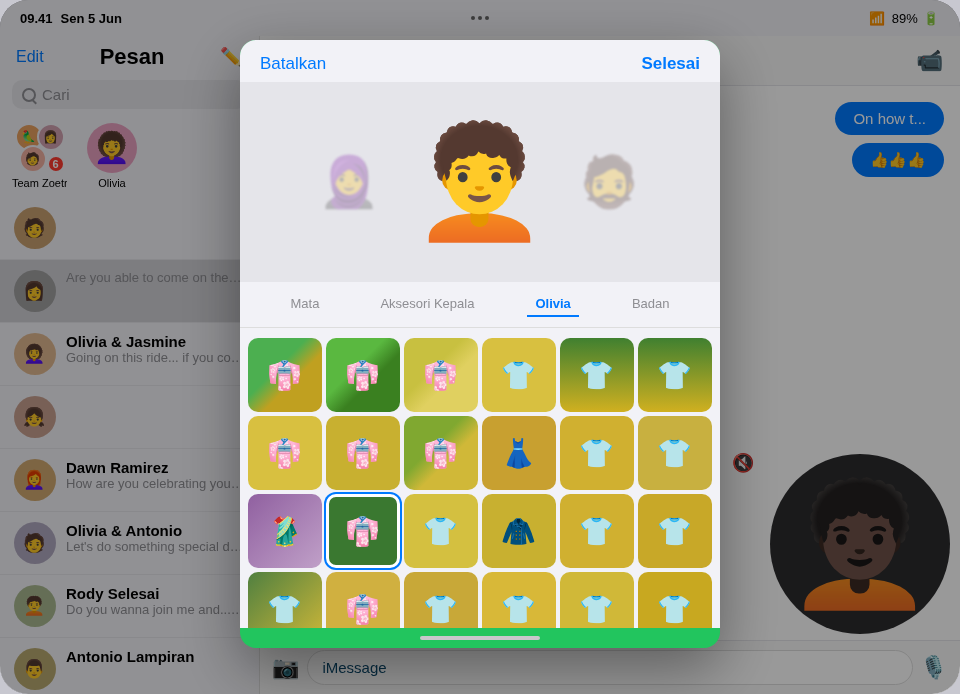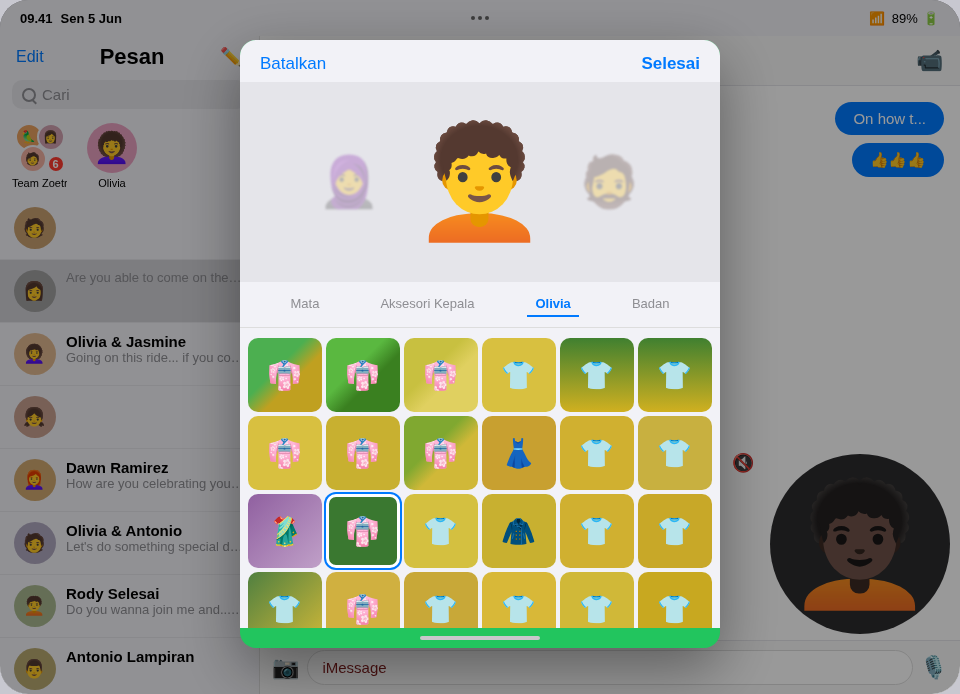--- a/index.html
+++ b/index.html
@@ -582,21 +582,21 @@
 
         <span class="mute-icon" style="position:absolute;right:205px;bottom:220px;">🔇</span>
 
         <div class="memoji-display">
           <span class="memoji-face">🧑🏿‍🦱</span>
         </div>
 
         <div class="chat-input-bar">
           <span style="font-size:22px;color:#007aff;">📷</span>
           <div class="input-field">
-            <span style="color:#7f1d1d;">iMessage</span>
+            <span style="color:#0c4a6e;">iMessage</span>
           </div>
           <span class="mic-icon">🎙️</span>
         </div>
       </div>
     </div>
 
     <div class="modal-overlay">
       <div class="modal">
 
         <div class="modal-header">

